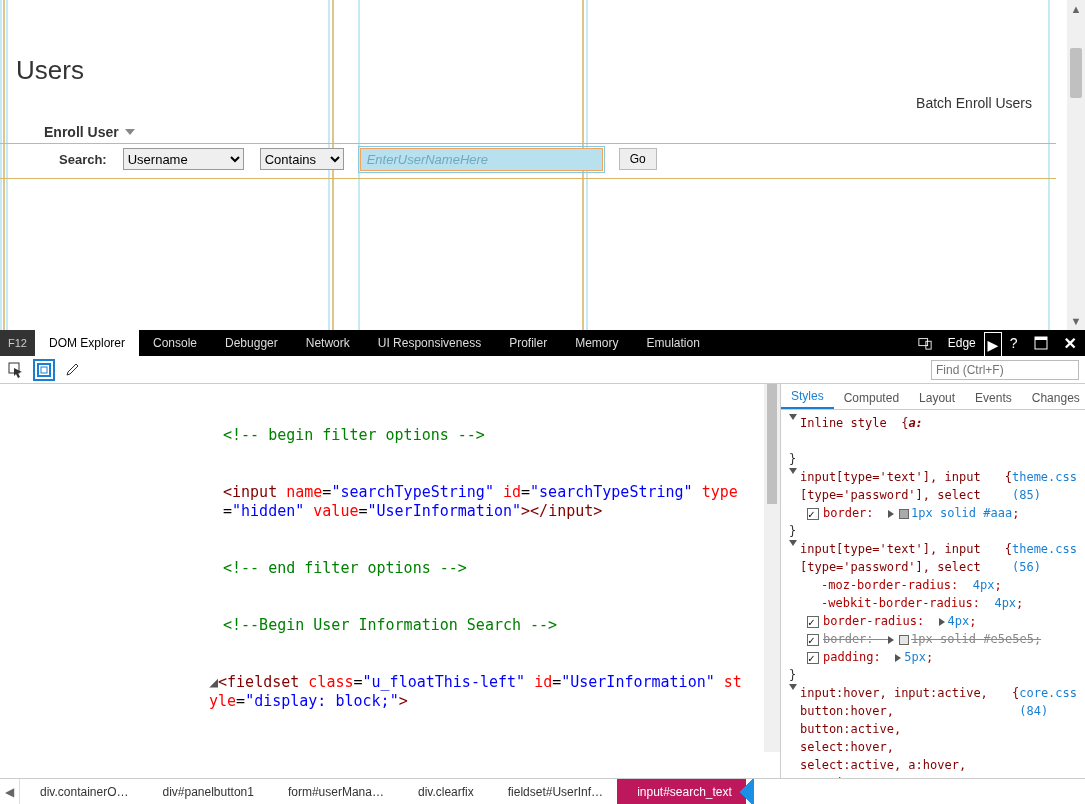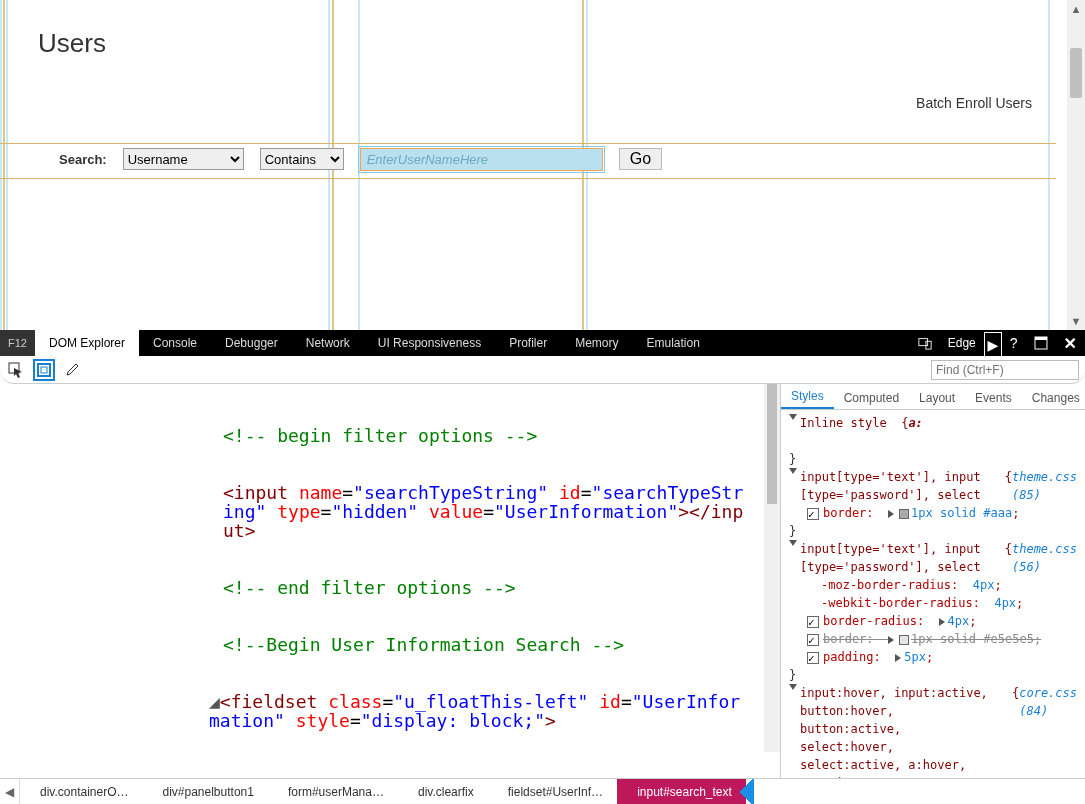--- a/index.html
+++ b/index.html
@@ -1,85 +1,85 @@
 <!DOCTYPE html>
 <html><head>
 <meta charset="utf-8">
 <style>
   * { box-sizing: border-box; margin: 0; padding: 0; }
   body { font-family: "Segoe UI", Arial, sans-serif; font-size: 13px; background: #fff; overflow: hidden; width: 1085px; height: 804px; position: relative; }
 
   
   .content-pane { position: absolute; top: 0; left: 0; right: 0; height: 330px; overflow: hidden; }
   .content-inner { position: absolute; top: 0; left: 0; width: 1056px; height: 330px; background: #fff; }
-  .page-title { font-size: 26px; font-weight: 300; color: #333; padding: 28px 0 0 38px; }
+  .page-title { font-size: 26px; font-weight: 300; color: #333; padding: 28px 0 0 16px; margin-top: 27px; }
   .subhead-row { padding: 38px 0 0 44px; display:flex; align-items:center; }
   .enroll-user { font-weight: 600; color: #333; font-size: 14px; display:flex; align-items:center; gap:6px;}
   .enroll-caret { width:0;height:0;border-left:5px solid transparent;border-right:5px solid transparent;border-top:6px solid #888; }
   .batch-enroll { position:absolute; top:95px; right:24px; font-size:14px; color:#333; font-weight:400; }
 
   
   .search-band { position:absolute; top:145px; left:0; right:0; height:30px; }
   .search-band .bg-top { position:absolute; top:-2px; left:0; right:0; height:1px; background:#d8b76a; }
   .search-band .bg-bot { position:absolute; bottom:-4px; left:0; right:0; height:1px; background:#d8b76a; }
   .search-row { display:flex; align-items:center; gap:16px; padding-left:59px; height:28px; }
   .search-label { font-weight:700; color:#333; }
   .sel { height:22px; border:1px solid #999; font-size:13px; }
   .sel1 { width:121px; }
   .sel2 { width:84px; }
   .txt-wrap { position:relative; display:inline-block; }
   .txt { width:243px; height:23px; border:1px solid #f5a55a; background:#b8e0ef; padding:2px 6px; font-size:13px; color:#6daac0; font-style:italic; }
   .txt-glow { position:absolute; top:-2px; left:-2px; right:-2px; bottom:-2px; border:1px solid #87c9e4; pointer-events:none; }
-  .go-btn { height:22px; padding:1px 10px; background:#eee; border:1px solid #bbb; font-size:16px; }
+  .go-btn { height:22px; padding:1px 10px; background:#eee; border:1px solid #bbb; font-size:12px; }
 
   
   .vguide { position:absolute; top:0; bottom:0; width:2px; background:#d8b76a; opacity:.8; }
   .vguide.b { background:#b9e3f3; }
   .scroll-v-outer { position:absolute; top:0; right:0; width:18px; height:330px; background:#f0f0f0; }
   .scroll-v-outer .arrow { position:absolute; left:0; right:0; height:18px; display:flex; align-items:center; justify-content:center; color:#666; font-size:11px;}
   .scroll-v-outer .arrow.top{ top:0;}
   .scroll-v-outer .arrow.bot{ bottom:0;}
   .scroll-v-outer .thumb { position:absolute; top:48px; left:3px; right:3px; height:50px; background:#c0c0c0; border-radius:2px; }
 
   
   .devtools { position:absolute; top:330px; left:0; right:0; bottom:0; display:flex; flex-direction:column; }
   .dt-top { background:#000; color:#fff; height:26px; display:flex; align-items:center; font-size:12px; }
   .dt-f12 { background:#333; padding:0 8px; height:26px; display:flex; align-items:center; color:#ccc; font-size:11px;}
   .dt-tab { padding:0 14px; height:26px; display:flex; align-items:center; color:#ddd; cursor:pointer; }
   .dt-tab.active { background:#fff; color:#000; }
   .dt-spacer { flex:1; }
   .dt-right-icon { padding:12px 8px; color:#fff; display:flex; align-items:center; height:26px; font-size:14px;}
   .dt-right-icon svg { width:14px; height:14px; fill:#fff; }
 
-  .dt-toolbar { height:28px; border-bottom:1px solid #ccc; display:flex; align-items:center; padding:0 6px; gap:8px; background:#fff;border-radius:14px;}
+  .dt-toolbar { height:28px; border-bottom:1px solid #ccc; display:flex; align-items:center; padding:0 6px; gap:8px; background:#fff;}
   .tb-icon { width:20px; height:20px; display:flex; align-items:center; justify-content:center; }
   .tb-icon.selected { outline:2px solid #1a7fd4; outline-offset:-1px; }
   .find-input { width:148px; height:20px; border:1px solid #bbb; padding:1px 4px; font-size:12px; color:#888; margin-left:auto;}
 
   .dt-body { flex:1; display:flex; min-height:0; position:relative; }
-  .dom-col { flex:1; overflow:auto; position:relative; font-family: Consolas, monospace; font-size:18px; line-height:19px; }
+  .dom-col { flex:1; overflow:auto; position:relative; font-family: Consolas, monospace; font-size:15px; line-height:19px; }
   .dom-scroll { position:absolute; top:0; right:0; width:16px; bottom:26px; background:#f0f0f0; }
   .dom-scroll .thumb { position:absolute; top:0; left:3px; right:3px; height:120px; background:#c0c0c0; }
   .dom-lines { padding:4px 0 4px 4px; width: 750px; white-space: pre-wrap; word-break: break-all; }
   .dom-line { display:block; }
   .twist { width:14px; text-align:center; color:#555; flex-shrink:0;}
   .pad205 { padding-left:205px;}
   .pad219 { padding-left:219px;}
   .comment { color:#008000; }
   .tag { color:#800000; }
   .attr-n { color:#ff0000; }
   .attr-v { color:#0000ff; }
 
   .styles-col { width:305px; border-left:1px solid #ccc; display:flex; flex-direction:column; min-height:0; }
   .styles-tabs { display:flex; border-bottom:1px solid #ccc; font-size:12px; height:26px; align-items:flex-end; }
   .styles-tab { padding:4px 10px; color:#555; cursor:pointer; }
   .styles-tab.active { color:#1a7fd4; border-bottom:2px solid #1a7fd4; }
   .styles-body { flex:1; overflow:auto; font-family: Consolas, monospace; font-size:12px; line-height:18px; padding:4px 8px; color:#333; }
   .rule-head { color:#800000; display:flex; }
-  .rule-src { margin-left:auto; color:#1a7fd4;font-style:italic; }
+  .rule-src { margin-left:auto; color:#1a7fd4; }
   .rule-src .ln { color:#1a7fd4; }
   .tri { display:inline-block; width:0;height:0; border-top:4px solid transparent; border-bottom:4px solid transparent; border-left:6px solid #555; margin-right:3px; vertical-align:middle; }
   .tri.down { border-left:4px solid transparent; border-right:4px solid transparent; border-top:6px solid #555; border-bottom:none; width:0;height:0;}
   .prop { padding-left:18px; color:#b00000; }
   .prop .pn { color:#b00000; }
   .prop .lnk { color:#1a7fd4; }
   .chk { display:inline-block; width:12px;height:12px; border:1px solid #666; margin-right:4px; position:relative; vertical-align:middle;}
   .chk::after { content:"✓"; position:absolute; top:-3px; left:0px; font-size:11px; color:#000;}
   .strike { text-decoration: line-through; color:#888; }
   .strike .pn, .strike .pv, .strike .lnk { color:#888 !important; }
@@ -112,20 +112,26 @@
     <div class="vguide" style="left:3px"></div>
     <div class="vguide b" style="left:6px"></div>
     <div class="vguide b" style="left:328px"></div>
     <div class="vguide" style="left:332px"></div>
     <div class="vguide b" style="left:358px"></div>
     <div class="vguide" style="left:582px"></div>
     <div class="vguide b" style="left:586px"></div>
     <div class="vguide b" style="left:1048px"></div>
 
     <div class="page-title">Users</div>
+    <div class="subhead-row">
+      <div class="enroll-user">
+        <span>Enroll User</span>
+        <span class="enroll-caret"></span>
+      </div>
+    </div>
     <div class="batch-enroll">Batch Enroll Users</div>
 
     <div class="search-band">
       <div class="bg-top"></div>
       <div class="bg-bot"></div>
       <div class="search-row">
         <span class="search-label">Search:</span>
         <select class="sel sel1">
           <option>Username</option>
         </select>

